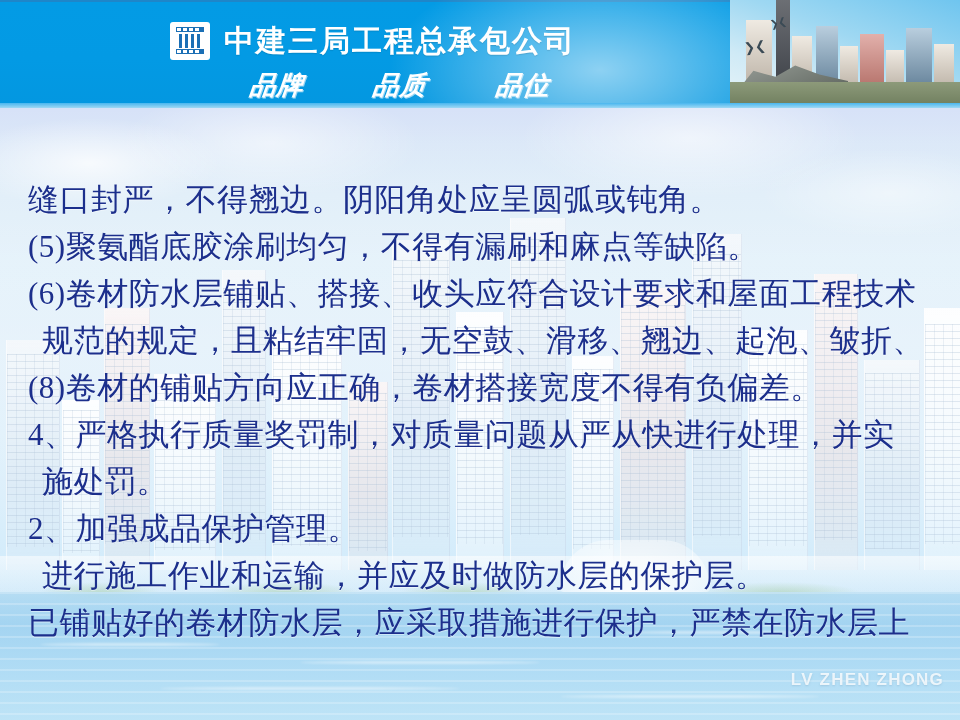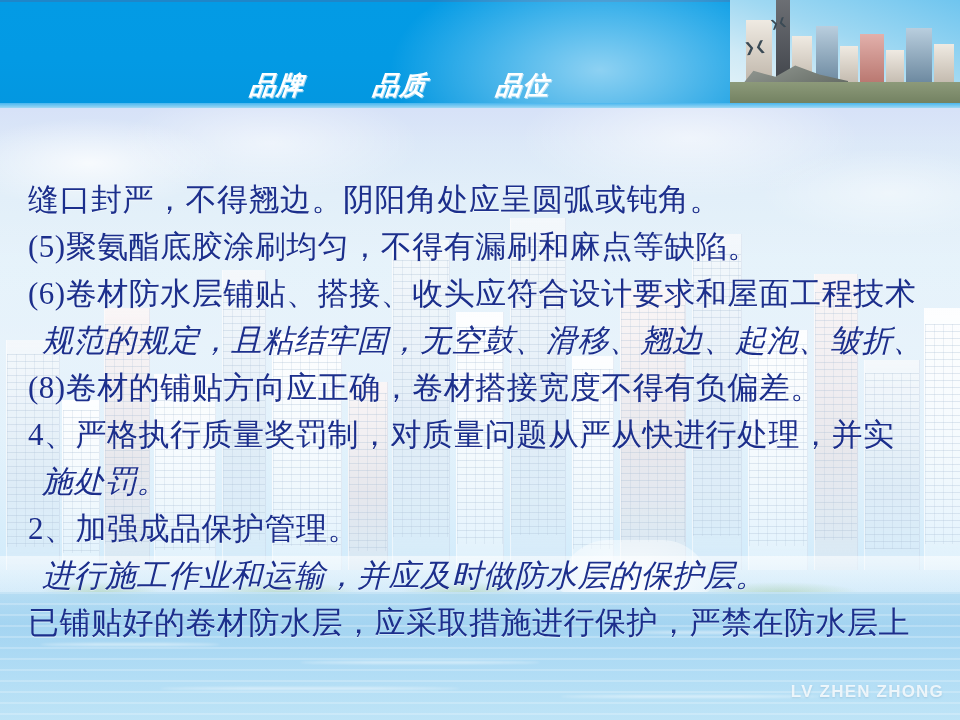--- a/index.html
+++ b/index.html
@@ -158,25 +158,25 @@
   .body-text {
     position: absolute; left: 28px; top: 176px; width: 924px;
     color: #1c2f8c;
     font-family: "Liberation Serif", "DejaVu Serif", serif;
     font-size: 31px;
     line-height: 47px;
     letter-spacing: .5px;
     text-shadow: 0 1px 0 rgba(255,255,255,.45);
   }
   .body-text .ln { white-space: nowrap; }
-  .body-text .ln.ind { padding-left: 14px; font-style: italic; }
+  .body-text .ln.ind { padding-left: 14px; }
 
   
   .watermark {
-    position: absolute; right: 16px; bottom: 18px;
+    position: absolute; right: 16px; bottom: 30px;
     color: rgba(255,255,255,.78);
     font-family: "Liberation Sans", sans-serif;
     font-size: 17px; font-weight: bold; letter-spacing: 1.2px;
     text-shadow: 0 1px 2px rgba(120,160,190,.35);
   }
 </style>
 </head>
 <body>
 
 <div id="slide">
@@ -270,20 +270,41 @@
       <div class="bp-t red" style="left:130px; width:24px; height:60px;"></div>
       <div class="bp-t" style="left:156px; width:18px; height:44px;"></div>
       <div class="bp-t blue" style="left:176px; width:26px; height:66px;"></div>
       <div class="bp-t" style="left:204px; width:20px; height:50px;"></div>
       <div class="bp-rock"></div>
       <div class="bp-ground"></div>
       <div class="bird" style="left:14px; top:40px; transform:rotate(-8deg);">❯❮</div>
       <div class="bird" style="left:40px; top:18px; font-size:10px; transform:rotate(-14deg);">❯❮</div>
     </div>
 
+    <div class="logo-row">
+      <div class="logo-mark">
+        <svg width="32" height="32" viewBox="0 0 32 32" aria-hidden="true">
+          <rect x="2" y="2" width="28" height="5" fill="#1b6fb5"></rect>
+          <rect x="3" y="3" width="4" height="3" fill="#ffffff"></rect>
+          <rect x="9" y="3" width="4" height="3" fill="#ffffff"></rect>
+          <rect x="15" y="3" width="4" height="3" fill="#ffffff"></rect>
+          <rect x="21" y="3" width="4" height="3" fill="#ffffff"></rect>
+          <rect x="5" y="9" width="3" height="14" fill="#1b6fb5"></rect>
+          <rect x="11" y="9" width="3" height="14" fill="#1b6fb5"></rect>
+          <rect x="17" y="9" width="3" height="14" fill="#1b6fb5"></rect>
+          <rect x="23" y="9" width="3" height="14" fill="#1b6fb5"></rect>
+          <rect x="2" y="24" width="28" height="5" fill="#1b6fb5"></rect>
+          <rect x="3" y="25" width="4" height="3" fill="#ffffff"></rect>
+          <rect x="9" y="25" width="4" height="3" fill="#ffffff"></rect>
+          <rect x="15" y="25" width="4" height="3" fill="#ffffff"></rect>
+          <rect x="21" y="25" width="4" height="3" fill="#ffffff"></rect>
+        </svg>
+      </div>
+      <div class="company-name">中建三局工程总承包公司</div>
+    </div>
 
     <div class="tagline">
       <span>品牌</span>
       <span>品质</span>
       <span>品位</span>
     </div>
 
     <div class="banner-strip"></div>
   </div>
 

